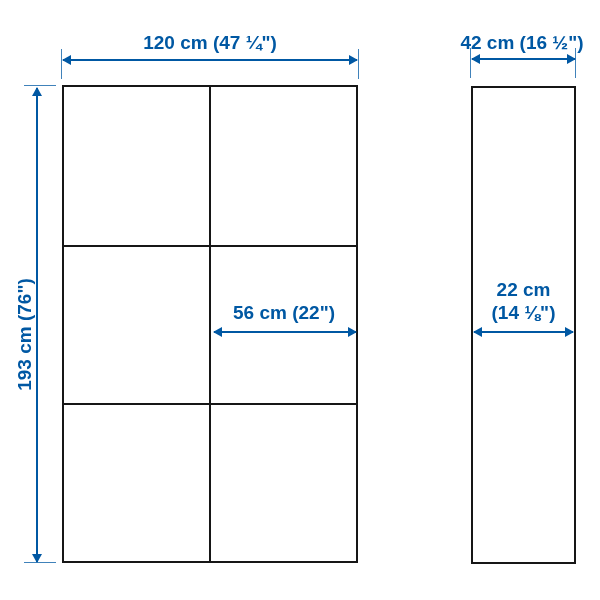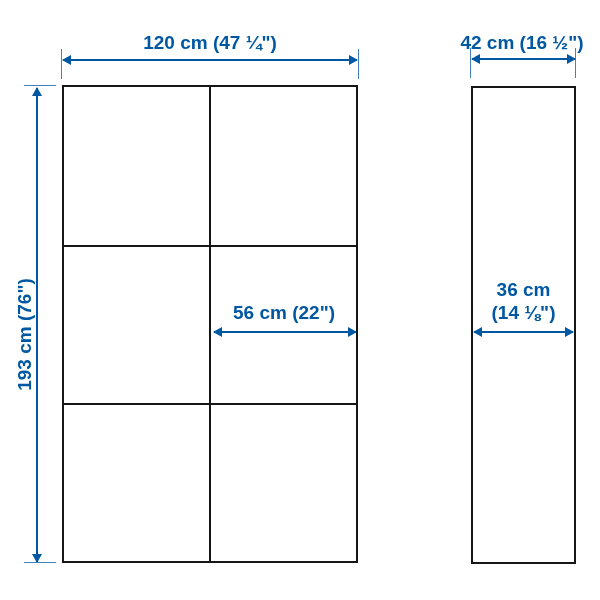--- a/index.html
+++ b/index.html
@@ -138,18 +138,18 @@
 
   <div class="dim-label" style="left:210px; top:301px; width:148px;">56 cm (22")</div>
   <div class="arrow-h" style="left:214px; top:331px; width:142px;"></div>
 
   <div class="dim-label" style="left:434px; top:31px; width:176px;">42 cm (16 ½")</div>
   <div class="arrow-h" style="left:472px; top:58px; width:103px;"></div>
   <div class="ext-v" style="left:470px; top:48px; height:30px;"></div>
   <div class="ext-v" style="left:575px; top:48px; height:30px;"></div>
 
   <div class="dim-label" style="left:458px; top:278px; width:131px;">
-    <span style="display:block;">36 cm</span>
+    <span style="display:block;">22 cm</span>
     <span style="display:block;">(14 ⅛")</span>
   </div>
   <div class="arrow-h" style="left:474px; top:331px; width:99px;"></div>
 
 </div>
 
 </body></html>

